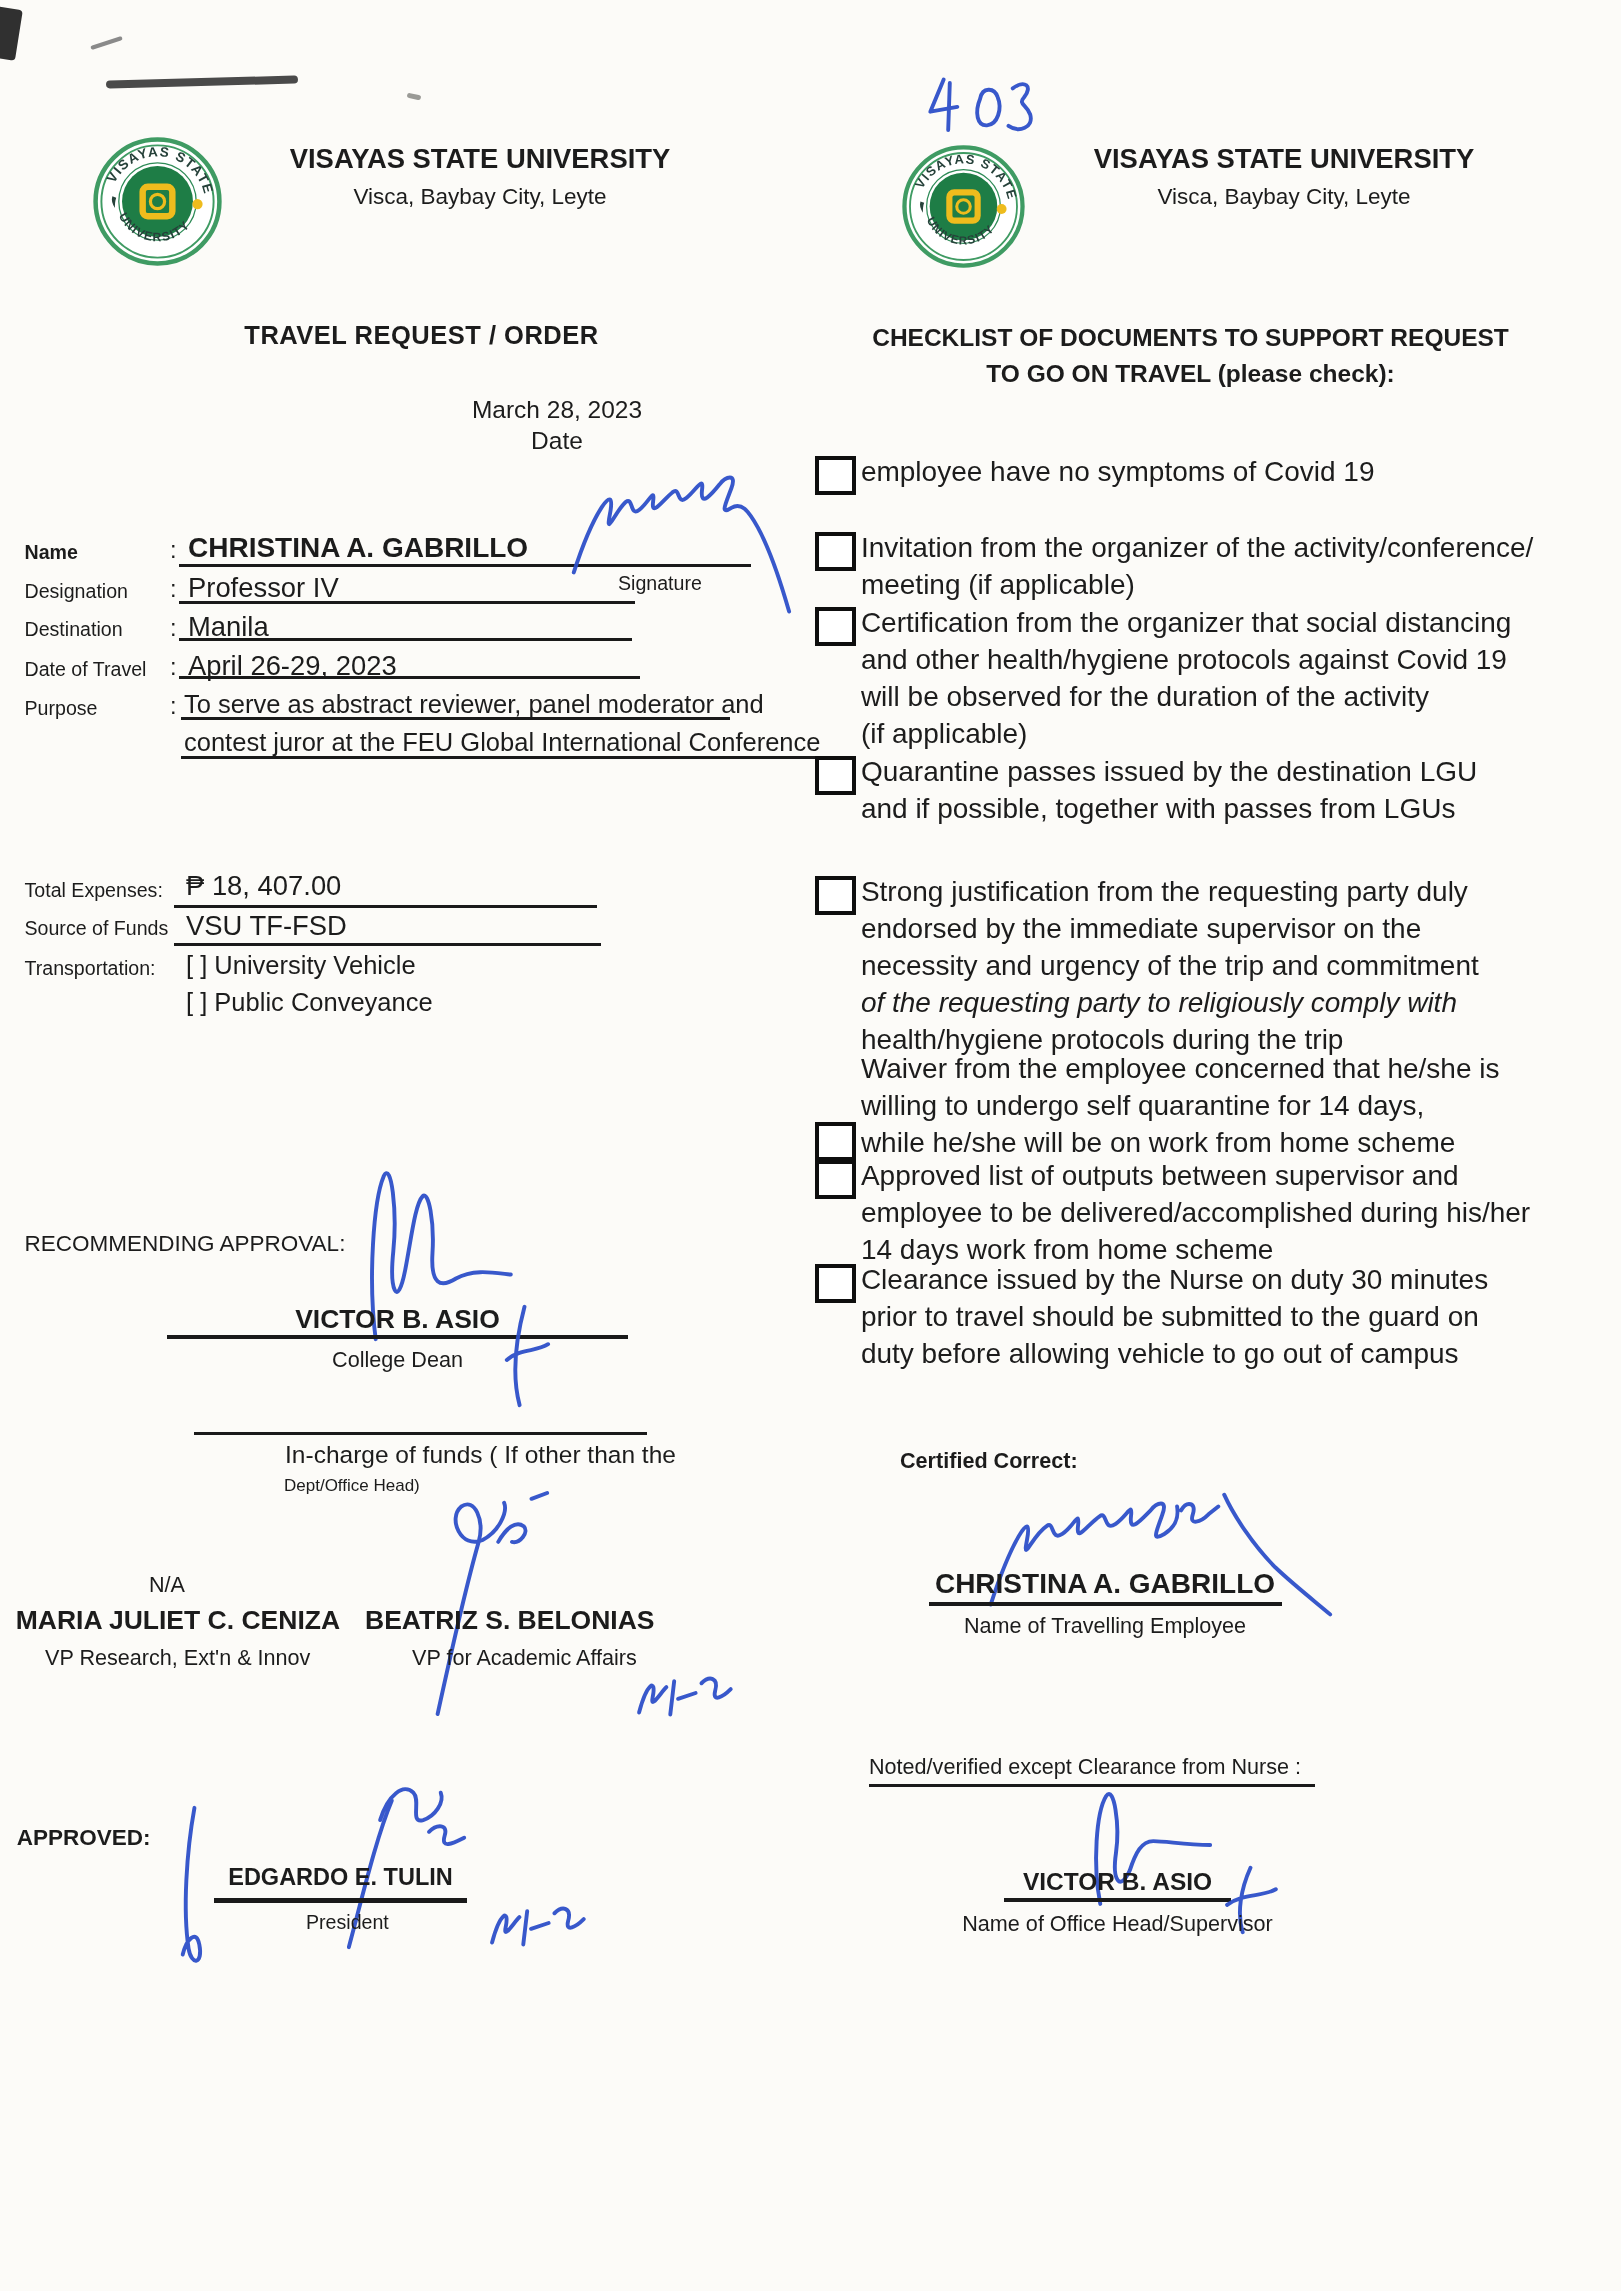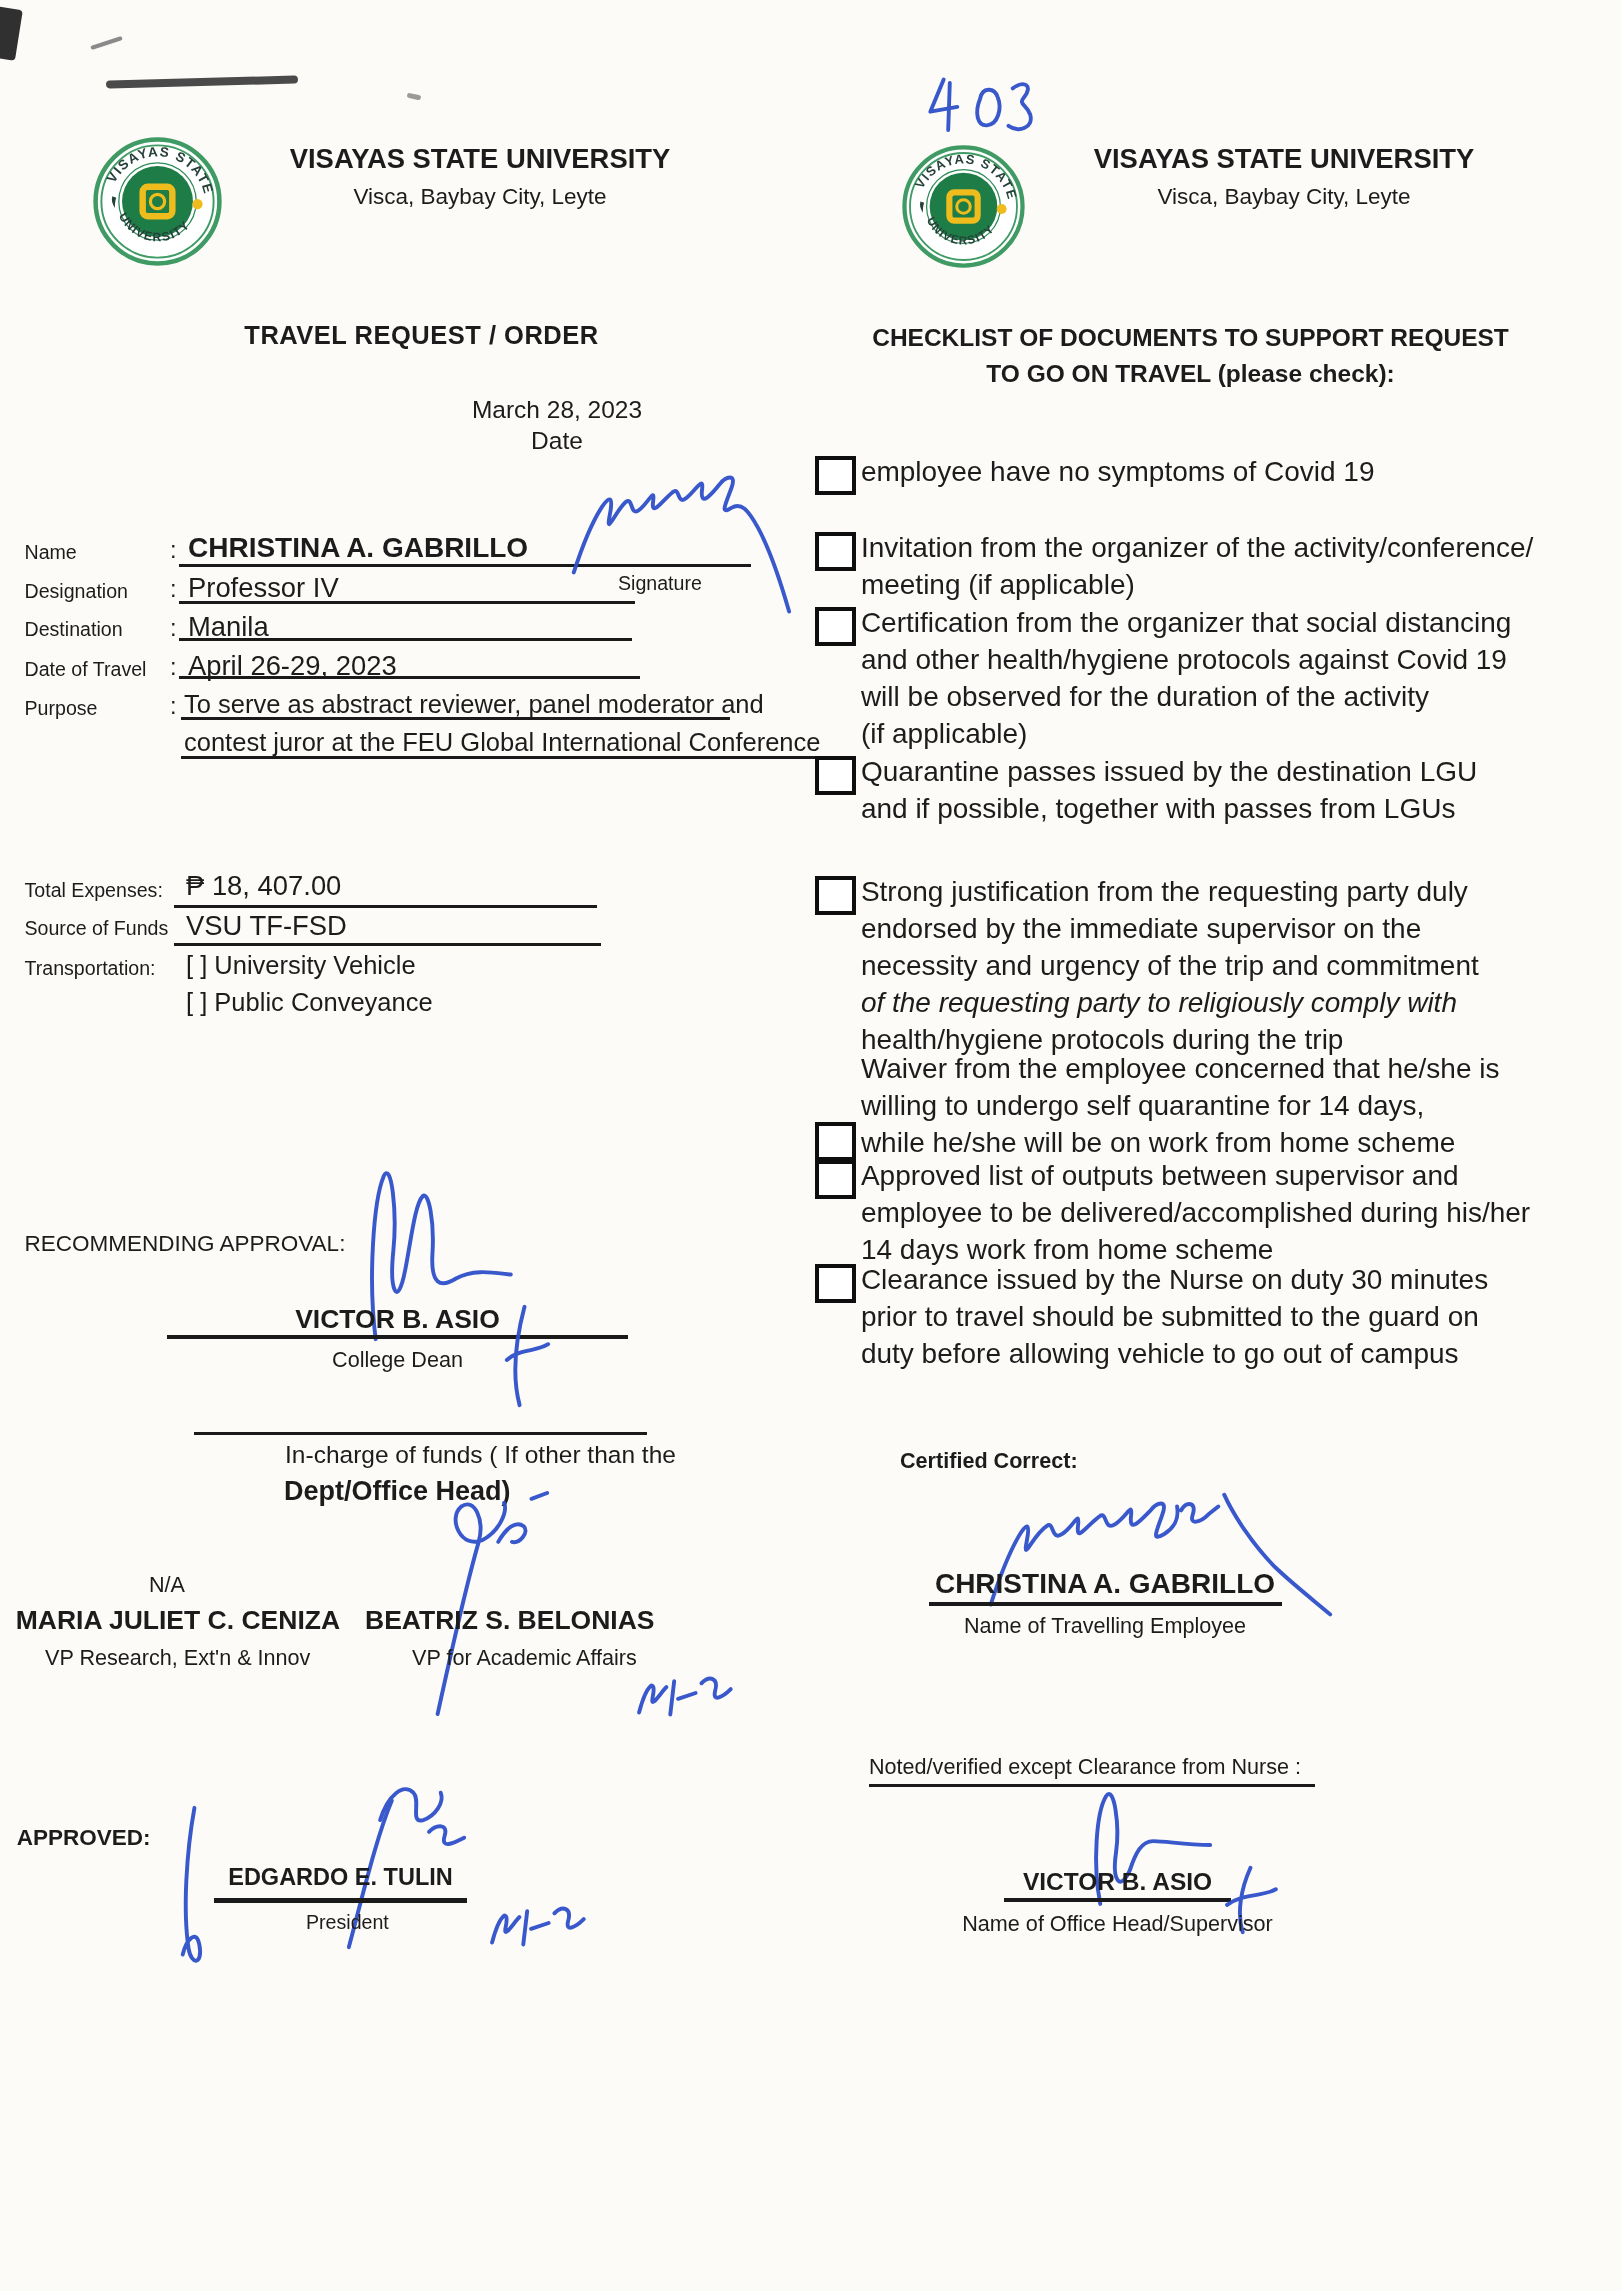--- a/index.html
+++ b/index.html
@@ -80,21 +80,21 @@
     <div style="font-size:22.5px;margin-top:8.8px;">Visca, Baybay City, Leyte</div>
   </div>
 
   <div class="abs c b" style="left:147px;top:321px;width:549px;font-size:25.5px;letter-spacing:0.5px;">TRAVEL REQUEST / ORDER</div>
 
   <div class="abs c" style="left:459px;top:394px;width:196px;font-size:24.5px;line-height:31px;">
     <div>March 28,  2023</div>
     <div>Date</div>
   </div>
 
-  <div class="abs lbl" style="left:24.5px;top:541px;">Name</div>
+  <div class="abs lbl" style="left:24.5px;top:541px;font-weight:bold;">Name</div>
   <div class="abs lbl" style="left:24.5px;top:580px;">Designation</div>
   <div class="abs lbl" style="left:24.5px;top:618px;">Destination</div>
   <div class="abs lbl" style="left:24.5px;top:658px;">Date of Travel</div>
   <div class="abs lbl" style="left:24.5px;top:697px;">Purpose</div>
 
   <div class="abs" style="left:170px;top:537px;font-size:23.5px;">:</div>
   <div class="abs" style="left:170px;top:576px;font-size:23.5px;">:</div>
   <div class="abs" style="left:170px;top:615px;font-size:23.5px;">:</div>
   <div class="abs" style="left:170px;top:654px;font-size:23.5px;">:</div>
   <div class="abs" style="left:170px;top:693px;font-size:23.5px;">:</div>
@@ -139,21 +139,21 @@
   </svg>
   <div class="abs c b" style="left:167px;top:1304px;width:461px;font-size:26.5px;">VICTOR B. ASIO</div>
   <div class="ln" style="left:167px;top:1335px;width:461px;height:3.9px;"></div>
   <svg class="sig abs" style="left:495px;top:1299px;" width="59" height="113" viewBox="0 0 60 115">
     <path d="M30,8 C21,42 17,78 25,108 M12,62 C26,50 42,54 54,46"></path>
   </svg>
   <div class="abs c" style="left:167px;top:1347px;width:461px;font-size:21.6px;">College Dean</div>
 
   <div class="ln" style="left:194px;top:1432px;width:453px;"></div>
   <div class="abs c" style="left:157px;top:1441px;width:647px;font-size:24.5px;">In-charge of  funds ( If other than the</div>
-  <div class="abs" style="left:284px;top:1476px;font-size:27px;font-weight:bold;">Dept/Office Head)</div>
+  <div class="abs" style="left:284px;top:1476px;font-size:17px;">Dept/Office Head)</div>
 
   <div class="abs" style="left:149px;top:1572px;font-size:21.6px;">N/A</div>
   <div class="abs b" style="left:15.7px;top:1605px;font-size:26.5px;">MARIA JULIET C. CENIZA</div>
   <div class="abs" style="left:45px;top:1645px;font-size:21.6px;">VP Research, Ext'n &amp; Innov</div>
 
   <svg class="sig abs" style="left:377px;top:1485px;" width="176" height="235" viewBox="0 0 180 240">
     <path d="M62,234 C76,170 92,100 104,58 C110,36 100,12 86,22 C72,34 86,66 108,56 C124,48 134,28 130,18 M124,58 C132,44 142,36 150,42 C156,48 146,60 138,58 M158,14 L174,8"></path>
   </svg>
   <div class="abs b" style="left:365px;top:1605px;font-size:26.5px;">BEATRIZ S. BELONIAS</div>
   <div class="abs" style="left:412px;top:1645px;font-size:21.6px;">VP for Academic Affairs</div>

